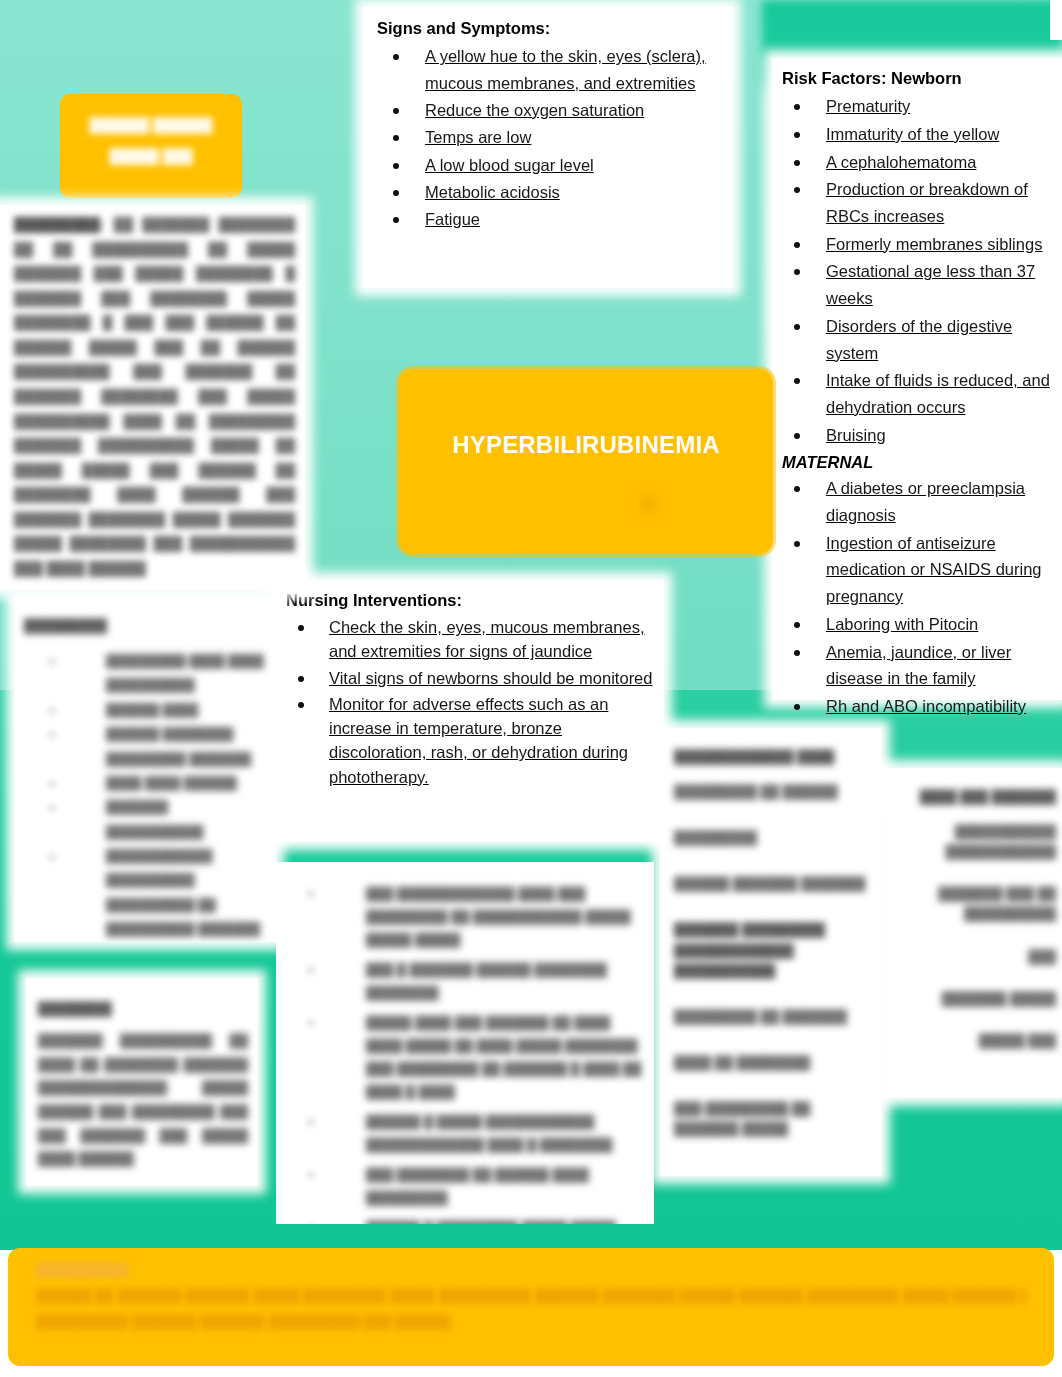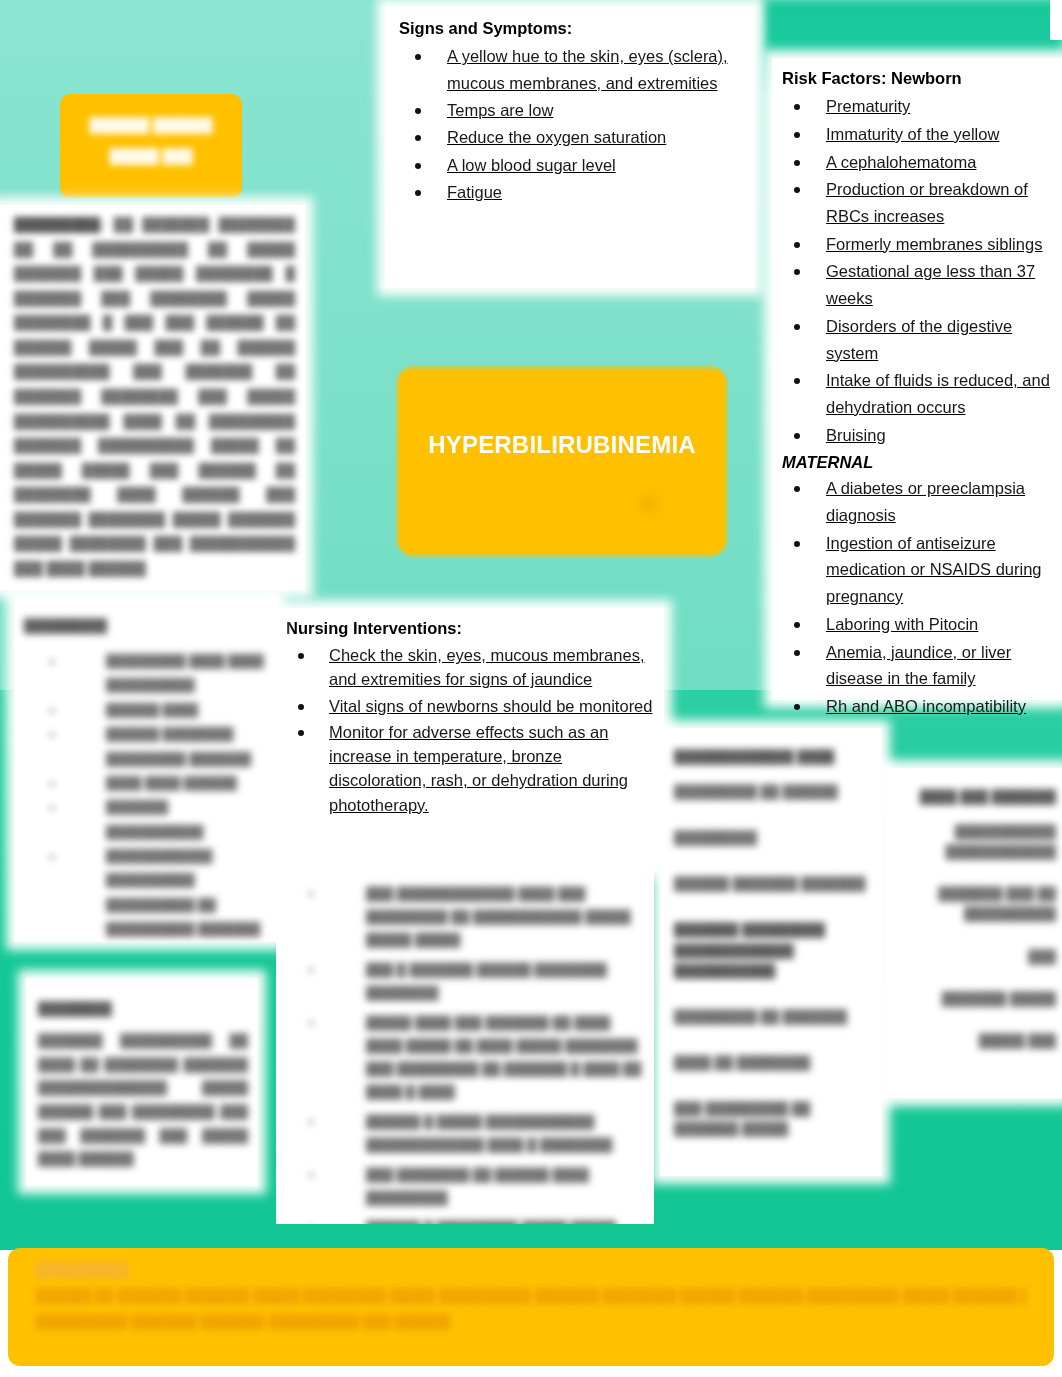--- a/index.html
+++ b/index.html
@@ -100,38 +100,38 @@
     font-size: 16.5px;
     font-weight: bold;
     color: #000;
     line-height: 1.5;
     margin: 0;
     font-style: italic;
   }
 
   
   #panel-signs {
-    left: 385px; top: 6px;
+    left: 363px; top: 6px;
     width: 370px; height: 282px;
     padding: 12px 14px 10px 14px;
   }
   #panel-signs li { padding-left: 48px; }
   #panel-signs li:before { left: 16px; }
 
   #panel-risk {
     left: 772px; top: 58px;
     width: 290px; height: 642px;
     padding: 10px 6px 8px 10px;
   }
   #panel-risk li { padding-left: 44px; line-height: 1.62; }
   #panel-risk li:before { left: 12px; top: 11px; }
   #panel-risk .sub-head { margin: 2px 0 0 0; }
 
   #panel-nursing {
-    left: 276px; top: 608px;
+    left: 276px; top: 580px;
     width: 388px; height: 262px;
     padding: 10px 10px 4px 10px;
   }
   #panel-nursing li { padding-left: 43px; line-height: 1.47; margin-bottom: 2px;}
   #panel-nursing li:before { left: 12px; top: 10px; }
 
   
   .blurpanel {
     position: absolute;
     background: #ffffff;
@@ -247,21 +247,21 @@
   #ybox-topleft .yline {
     font-size: 14px;
     font-weight: bold;
     color: #ffffff;
     line-height: 2.2;
     filter: blur(3.4px);
     opacity: .92;
   }
   #ybox-center {
     left: 399px; top: 369px;
-    width: 326px; height: 185px;
+    width: 374px; height: 185px;
     border-radius: 14px;
     box-shadow: 0 0 0 3px rgba(255,192,0,.55);
   }
   #ybox-center .title {
     position: absolute;
     left: 0; right: 0;
     top: 62px;
     text-align: center;
     font-size: 24px;
     font-weight: bold;
@@ -314,23 +314,24 @@
 
   <div class="ybox" id="ybox-topleft">
     <div class="yline">██████ ██████</div>
     <div class="yline">█████ ███</div>
   </div>
 
   <div class="panel panel-soft" id="panel-signs">
     <h3>Signs and Symptoms:</h3>
     <ul>
       <li>A yellow hue to the skin, eyes (sclera), mucous membranes, and extremities</li>
+      <li>Reduce the oxygen saturation</li>
       <li>Temps are low</li>
-      <li>Reduce the oxygen saturation</li>
       <li>A low blood sugar level</li>
+      <li>Metabolic acidosis</li>
       <li>Fatigue</li>
     </ul>
   </div>
 
   <div class="panel panel-soft" id="panel-risk">
     <h3>Risk Factors: Newborn</h3>
     <ul>
       <li> Prematurity</li>
       <li> Immaturity of the yellow</li>
       <li> A cephalohematoma</li>

